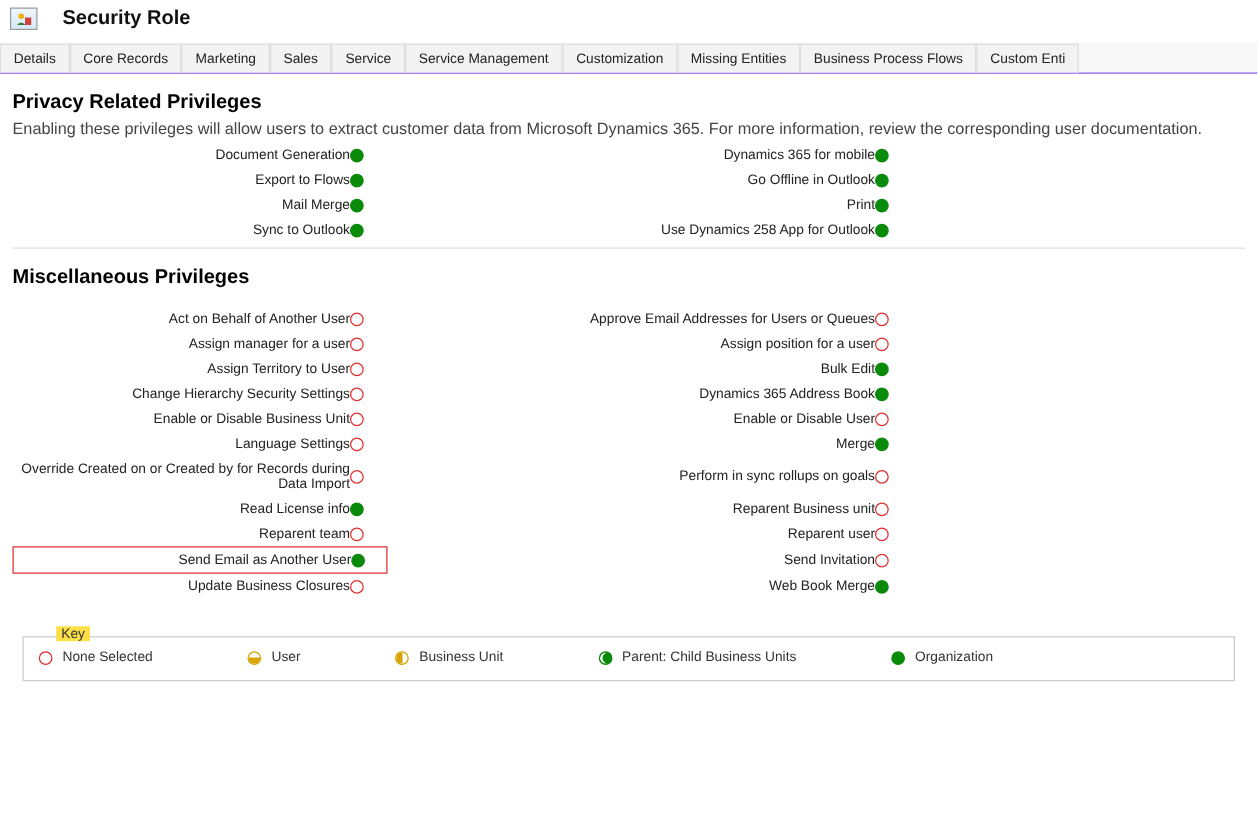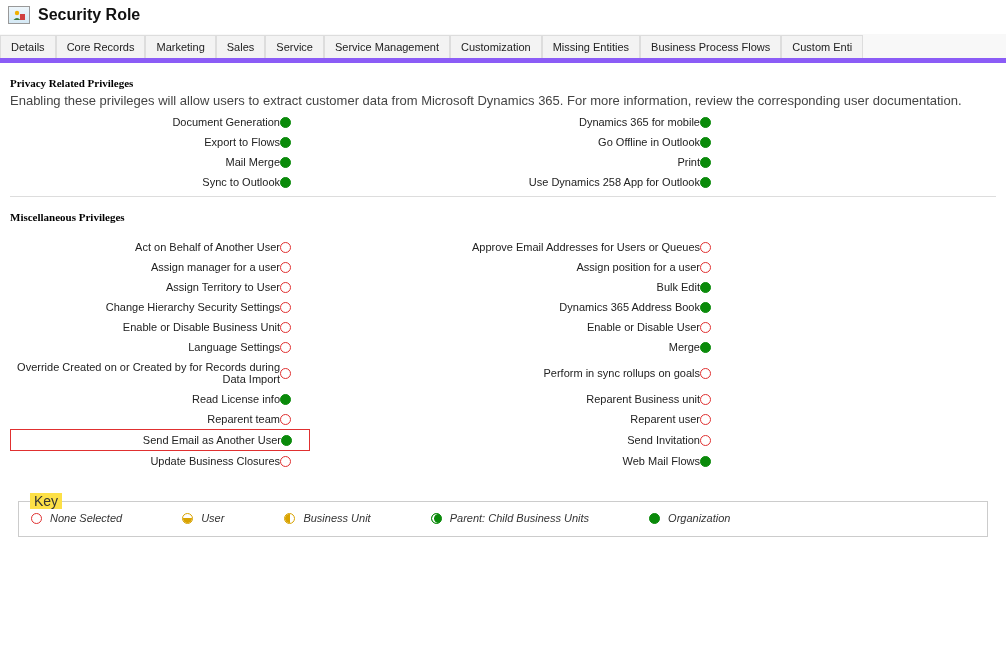--- a/index.html
+++ b/index.html
@@ -8,40 +8,41 @@
     font-family: "Segoe UI", Tahoma, sans-serif;
     font-size: 12px;
     color: #333;
     background: #fff;
     width: 1006px;
   }
   .header {
     display: flex;
     align-items: flex-start;
     padding: 6px 8px 10px 8px;
+    gap: 12px;
   }
   .header-icon {
     width: 22px;
     height: 18px;
     border: 1px solid #999;
     margin-right: 8px;
     background: linear-gradient(#eef6fb, #d5e9f5);
     display: flex;
     align-items: center;
     justify-content: center;
   }
   .header-icon svg { display:block; }
   .header-title {
     font-size: 16px;
     font-weight: 700;
     color: #111;
   }
   .tabs {
     display: flex;
-    border-bottom: 5px solid #8b5cf6;
+    border-bottom: 1px solid #8b5cf6;
     background: #f8f8f8;
     width: 100%;
     overflow: hidden;
     white-space: nowrap;
   }
   .tab {
     padding: 5px 10px 6px 10px;
     font-size: 11px;
     color: #222;
     border: 1px solid #ddd;
@@ -56,24 +57,23 @@
     background: #fff;
     border-color: #ccc;
     border-bottom: 1px solid #fff;
     font-weight: 400;
   }
   .content {
     padding: 14px 10px 10px 10px;
   }
   .section-title {
     font-weight: 700;
-    font-size: 11px;
+    font-size: 16px;
     color: #000;
     margin-bottom: 4px;
-    font-family: Liberation Serif, serif;
   }
   .section-desc {
     font-size: 13px;
     color: #444;
     margin-bottom: 4px;
   }
   .priv-grid {
     display: grid;
     grid-template-columns: 270px 30px 160px 230px 30px;
     row-gap: 0;
@@ -142,33 +142,32 @@
   .highlight-wrap .priv-label { padding-left: 2px; }
   .key-fieldset {
     margin: 30px 8px 8px 8px;
     border: 1px solid #ccc;
     padding: 10px 12px 12px 12px;
     position: relative;
   }
   .key-legend {
     position: absolute;
     top: -9px;
-    left: 11px;
+    left: 26px;
     background: #fde047;
     padding: 0 4px;
-    font-size: 14px;
+    font-size: 11px;
     color: #333;
   }
   .key-row {
     display: flex;
     align-items: flex-end;
-    gap: 60px;
+    gap: 76px;
     font-size: 11px;
     flex-wrap: nowrap;
-    font-style: italic;
   }
   .key-item {
     display: flex;
     align-items: center;
     gap: 8px;
   }
   .section-block { margin-bottom: 6px; }
 </style>
 </head>
 <body>
@@ -337,21 +336,21 @@
         <div class="spacer"></div>
         <div class="priv-label">Send Invitation</div>
         <div class="priv-dot-cell">
           <span class="dot none"></span>
         </div>
         <div class="priv-label">Update Business Closures</div>
         <div class="priv-dot-cell">
           <span class="dot none"></span>
         </div>
         <div class="spacer"></div>
-        <div class="priv-label">Web Mail Flows</div>
+        <div class="priv-label">Web Book Merge</div>
         <div class="priv-dot-cell">
           <span class="dot org"></span>
         </div>
       </div>
   </div>
 
   <div class="key-fieldset">
     <span class="key-legend">Key</span>
     <div class="key-row" id="key-row">
         <div class="key-item">

